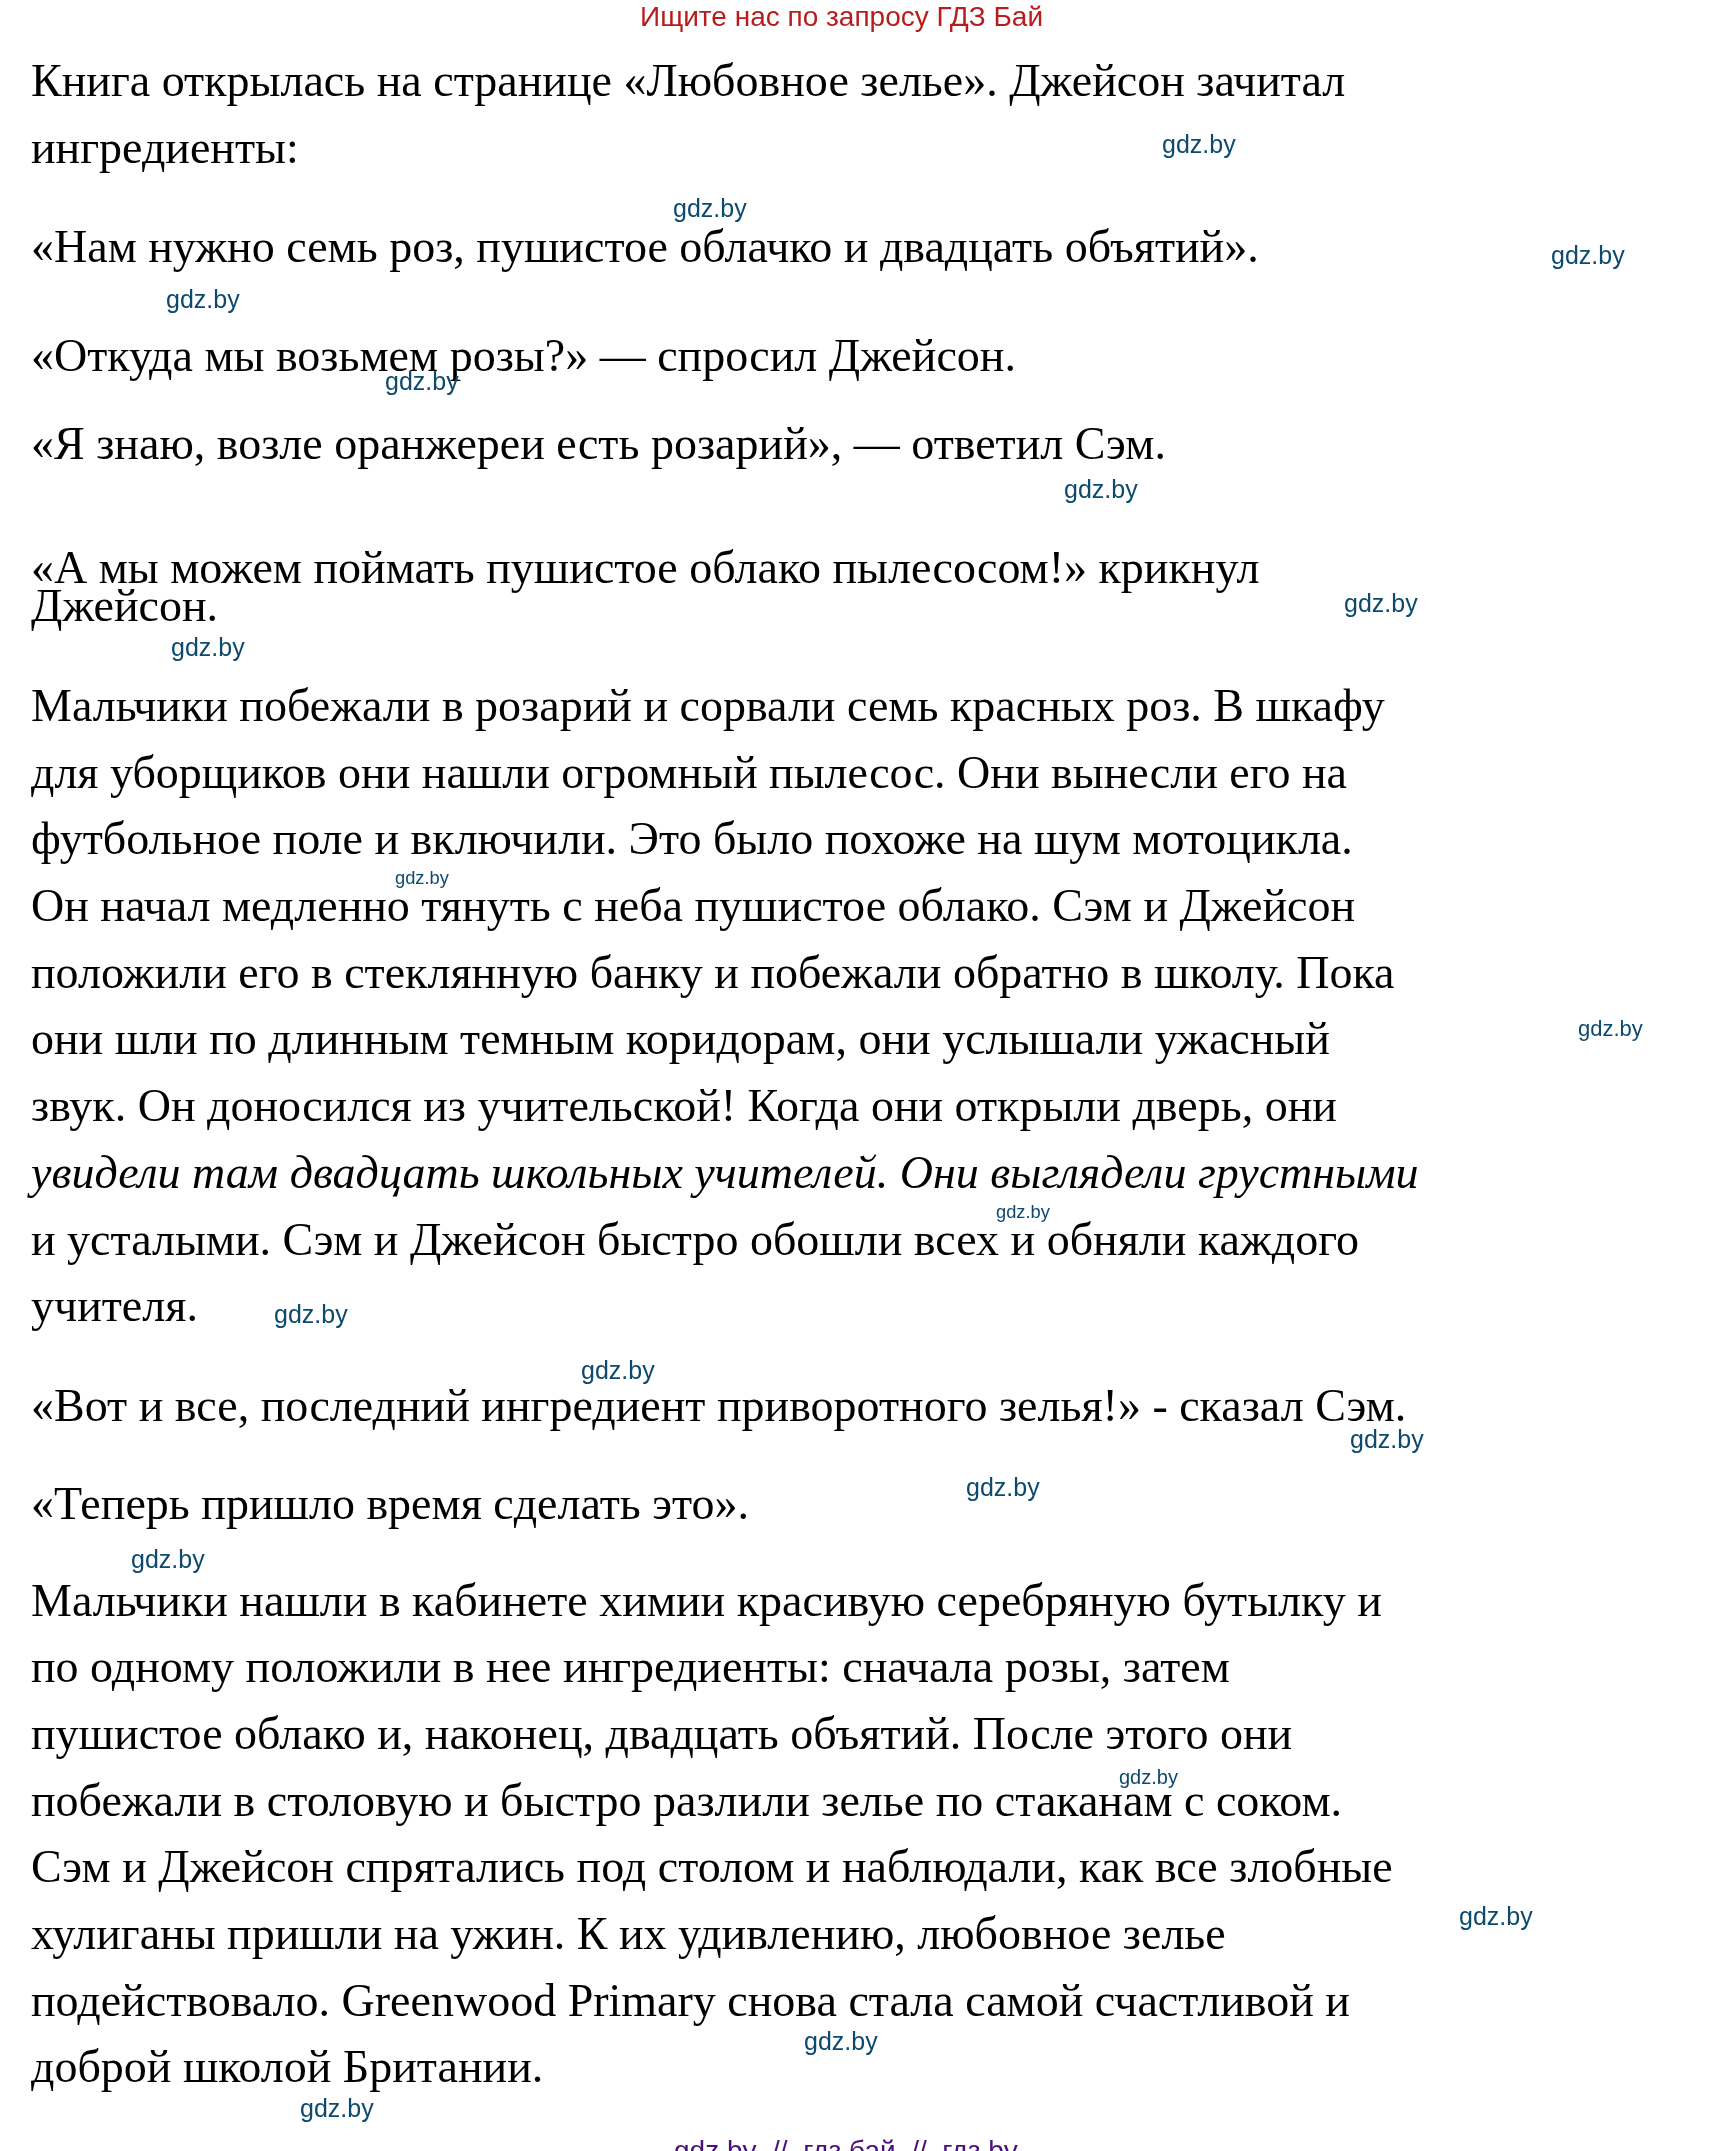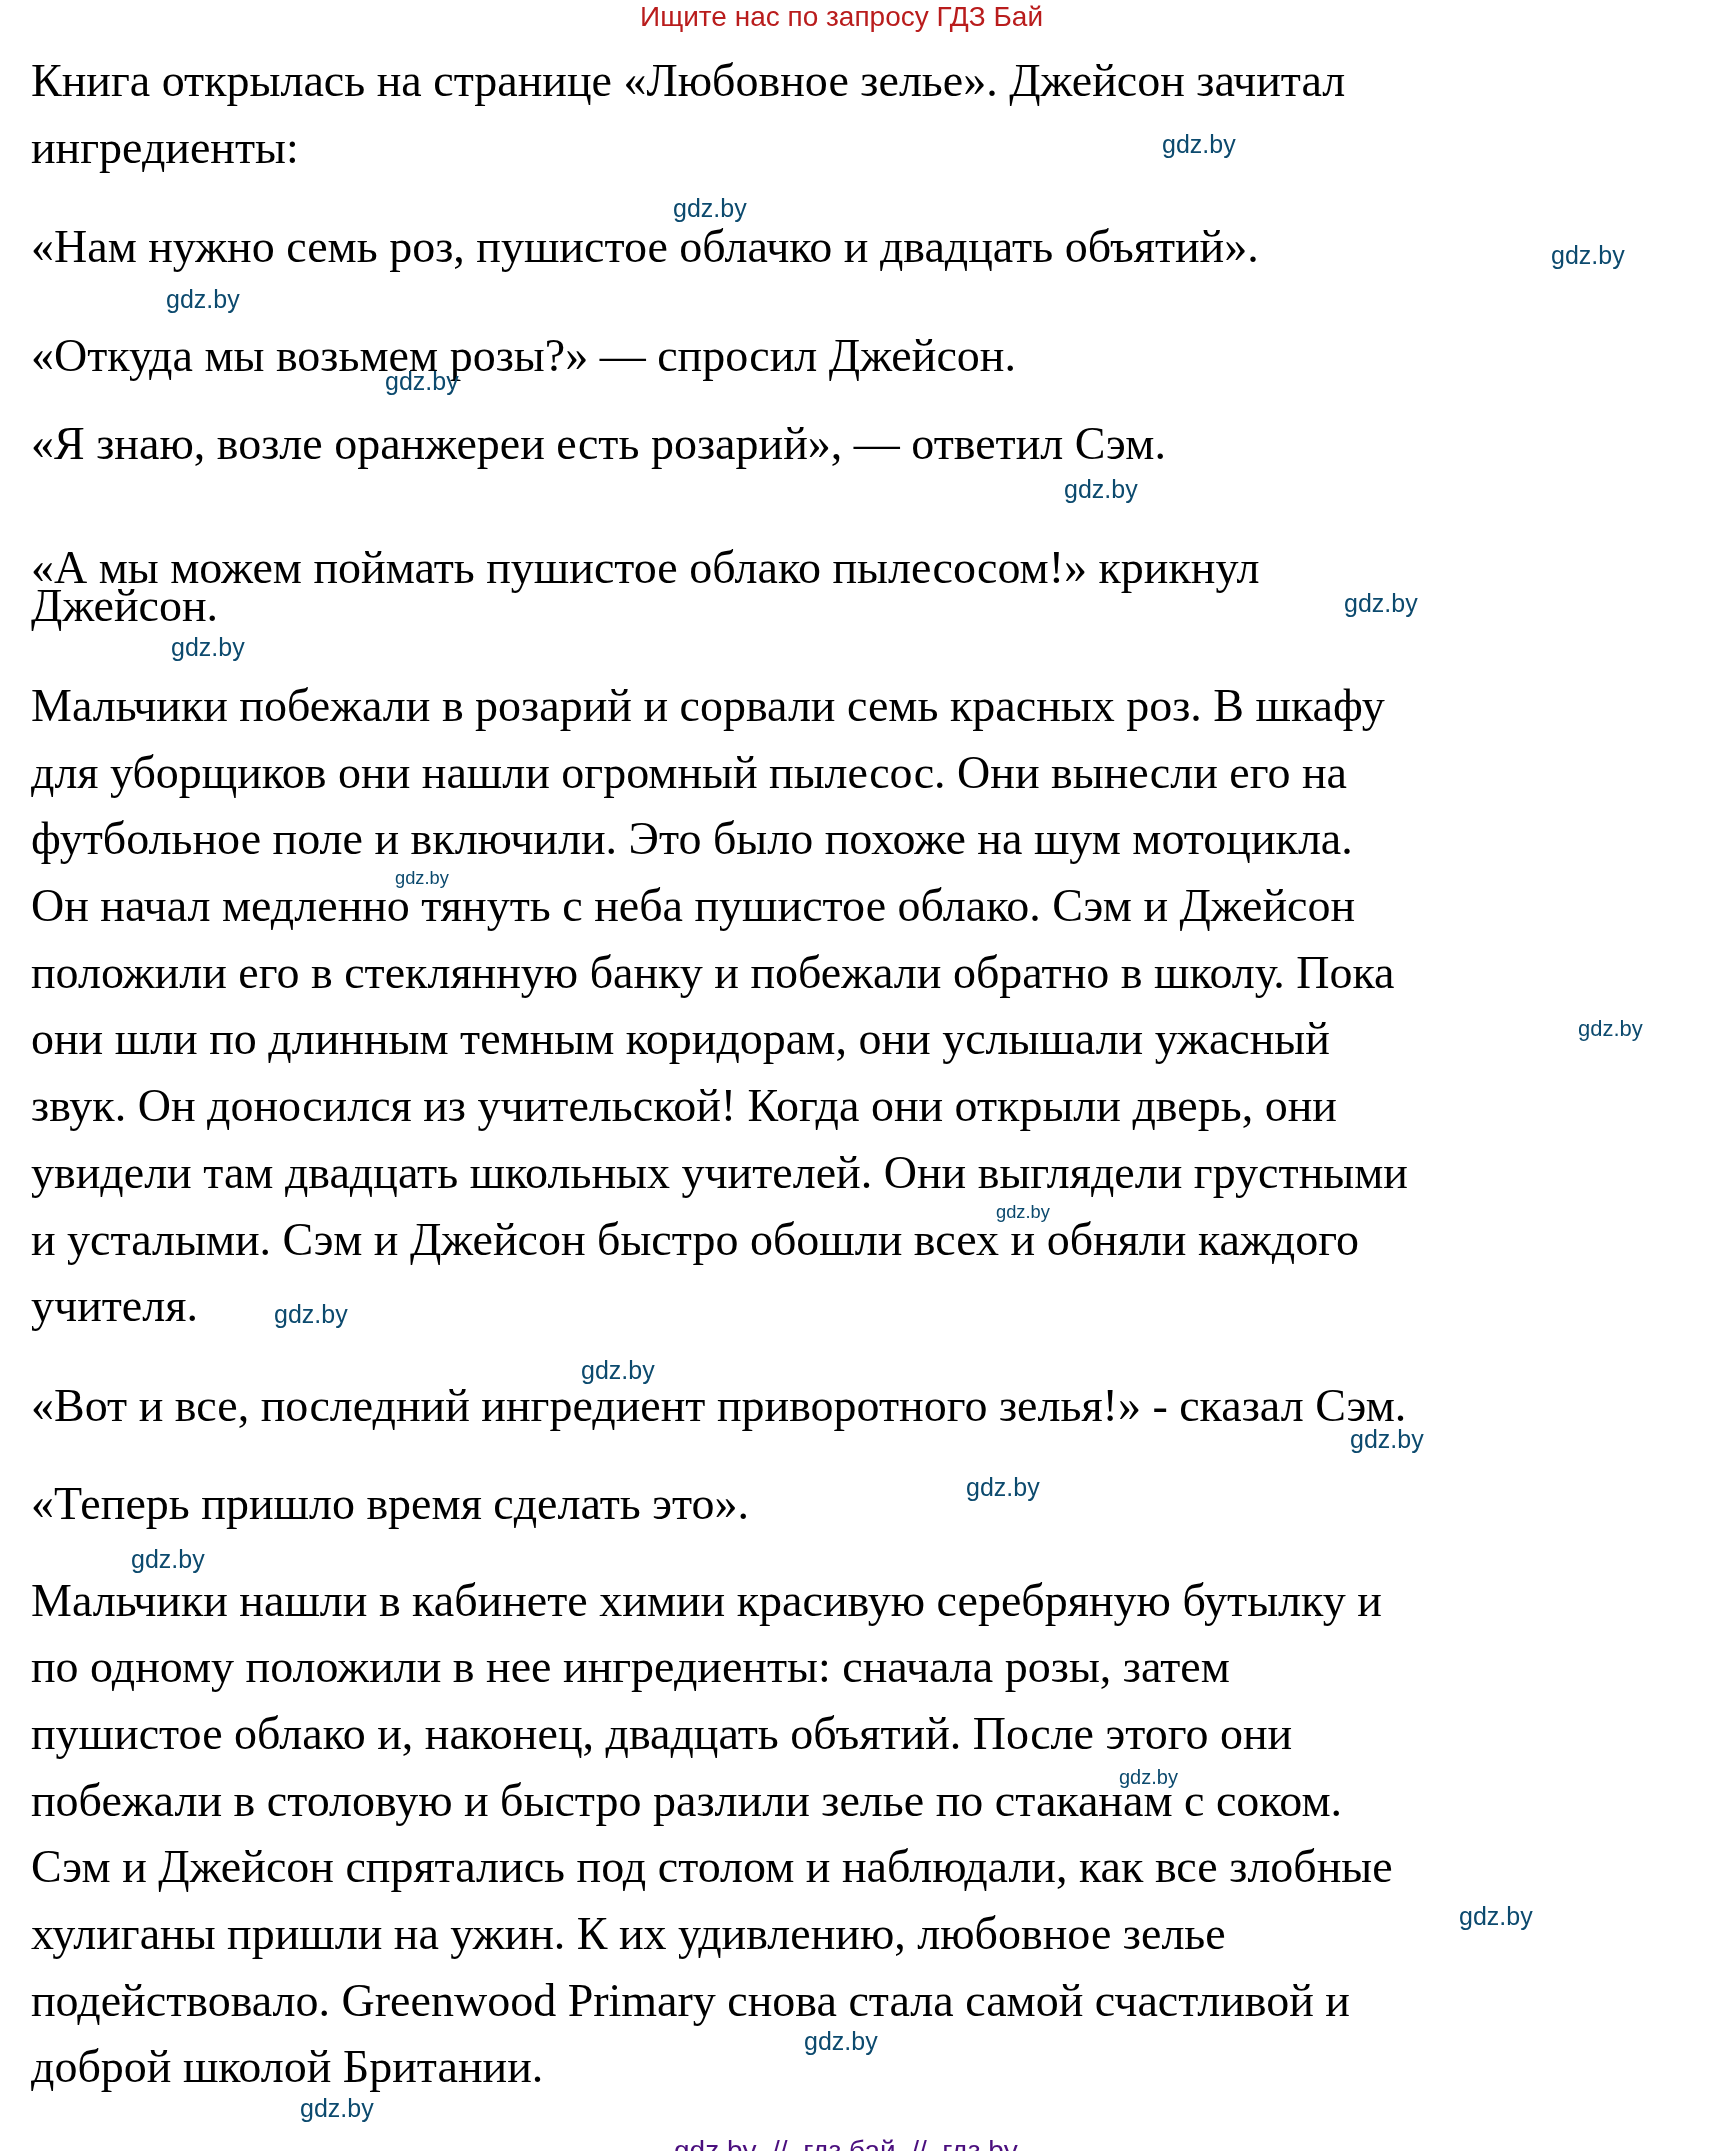--- a/index.html
+++ b/index.html
@@ -37,21 +37,21 @@
 <div class="line" style="top:416px;">«Я знаю, возле оранжереи есть розарий», — ответил Сэм.</div>
 <div class="line" style="top:540px;">«А мы можем поймать пушистое облако пылесосом!» крикнул</div>
 <div class="line" style="top:578px;">Джейсон.</div>
 <div class="line" style="top:678px;">Мальчики побежали в розарий и сорвали семь красных роз. В шкафу</div>
 <div class="line" style="top:745px;">для уборщиков они нашли огромный пылесос. Они вынесли его на</div>
 <div class="line" style="top:811px;">футбольное поле и включили. Это было похоже на шум мотоцикла.</div>
 <div class="line" style="top:878px;">Он начал медленно тянуть с неба пушистое облако. Сэм и Джейсон</div>
 <div class="line" style="top:945px;">положили его в стеклянную банку и побежали обратно в школу. Пока</div>
 <div class="line" style="top:1011px;">они шли по длинным темным коридорам, они услышали ужасный</div>
 <div class="line" style="top:1078px;">звук. Он доносился из учительской! Когда они открыли дверь, они</div>
-<div class="line" style="top:1145px;">увидели там двадцать школьных учителей. Они выглядели грустными</div>
+<div class="line" style="top:1145px;font-style:italic;">увидели там двадцать школьных учителей. Они выглядели грустными</div>
 <div class="line" style="top:1212px;">и усталыми. Сэм и Джейсон быстро обошли всех и обняли каждого</div>
 <div class="line" style="top:1278px;">учителя.</div>
 <div class="line" style="top:1378px;">«Вот и все, последний ингредиент приворотного зелья!» - сказал Сэм.</div>
 <div class="line" style="top:1476px;">«Теперь пришло время сделать это».</div>
 <div class="line" style="top:1573px;">Мальчики нашли в кабинете химии красивую серебряную бутылку и</div>
 <div class="line" style="top:1639px;">по одному положили в нее ингредиенты: сначала розы, затем</div>
 <div class="line" style="top:1706px;">пушистое облако и, наконец, двадцать объятий. После этого они</div>
 <div class="line" style="top:1773px;">побежали в столовую и быстро разлили зелье по стаканам с соком.</div>
 <div class="line" style="top:1839px;">Сэм и Джейсон спрятались под столом и наблюдали, как все злобные</div>
 <div class="line" style="top:1906px;">хулиганы пришли на ужин. К их удивлению, любовное зелье</div>

